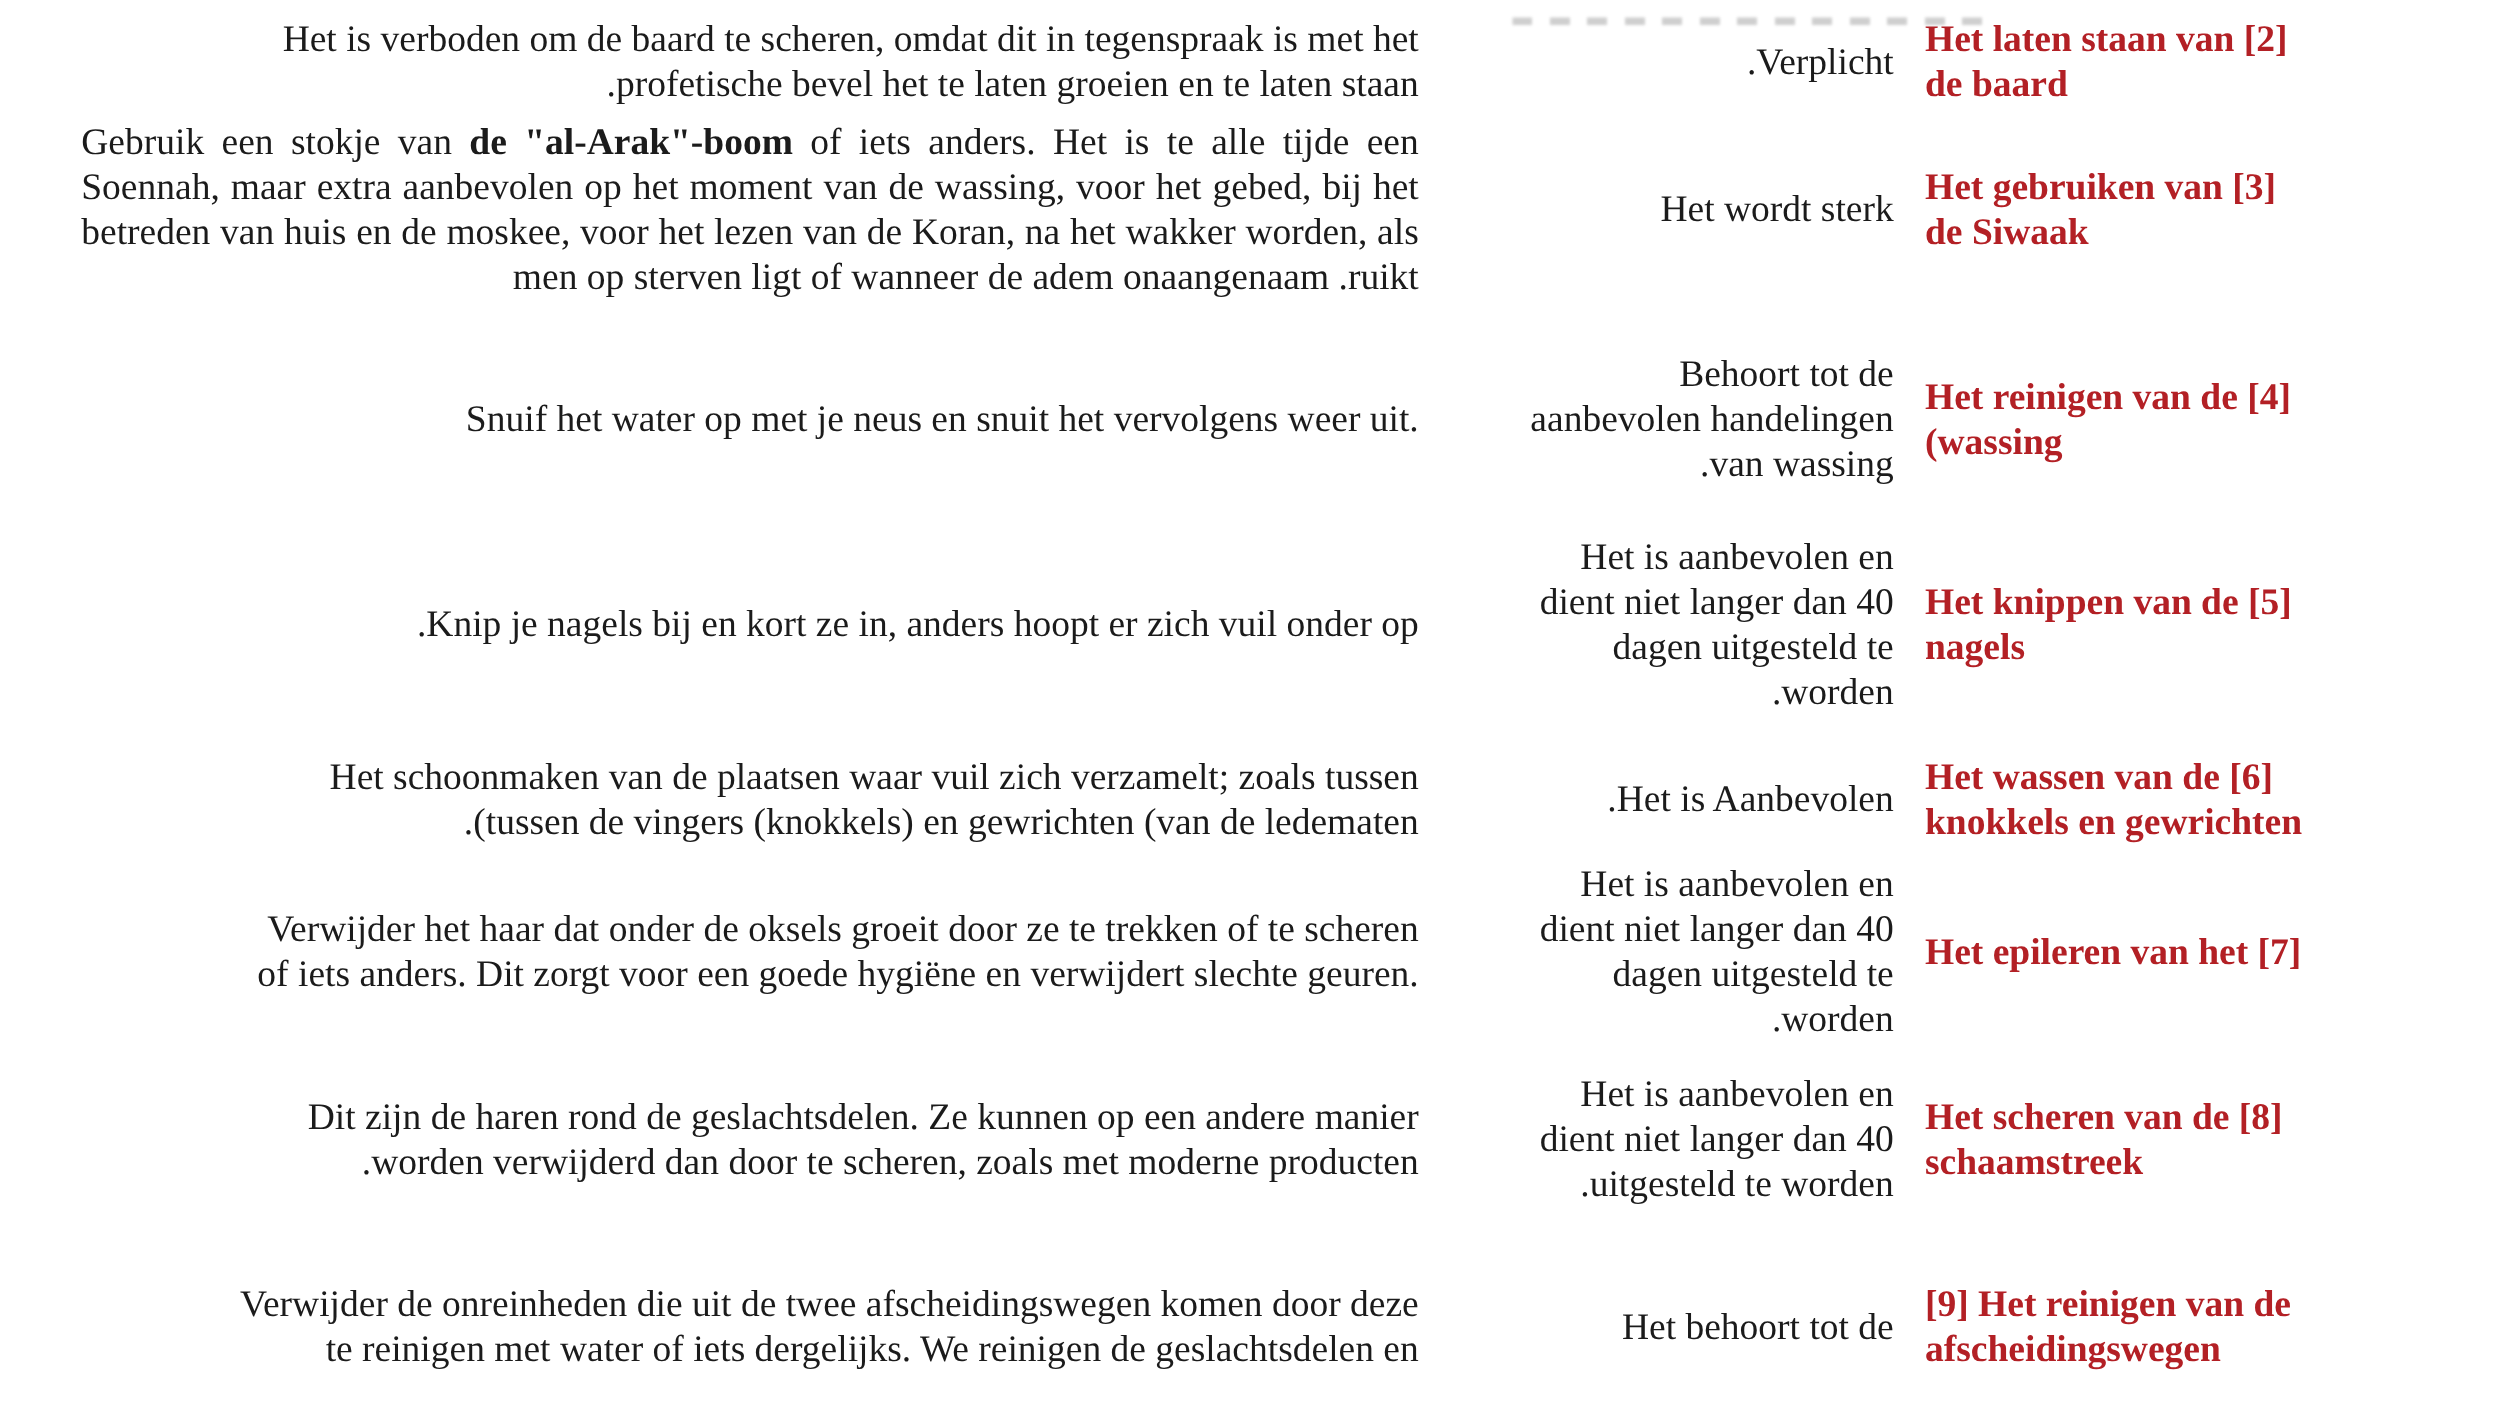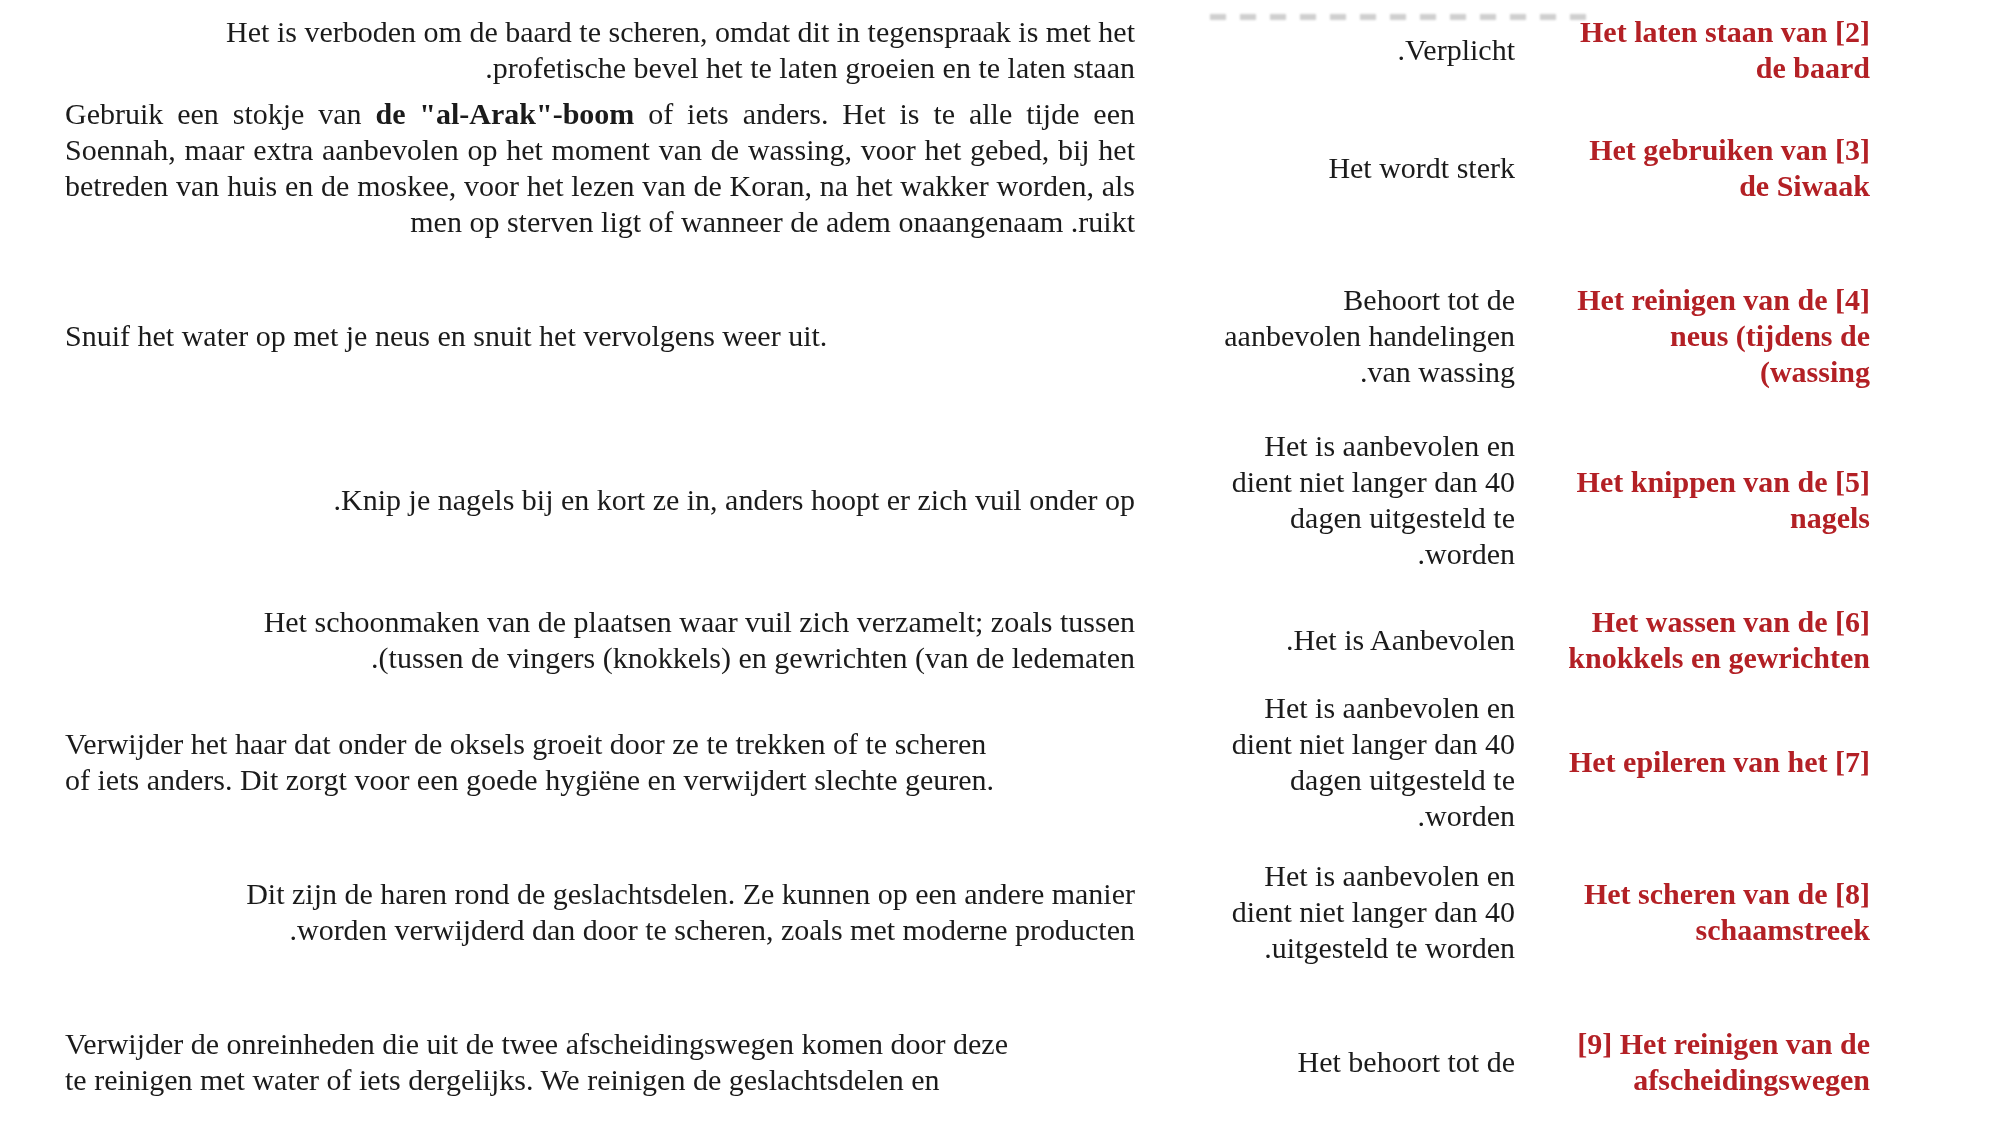--- a/index.html
+++ b/index.html
@@ -46,30 +46,30 @@
   .cell-mid {
     width: 365px;
     margin-left: 15px;
     flex: 0 0 auto;
     text-align: right;
   }
   .cell-right {
     width: 330px;
     margin-left: 25px;
     flex: 0 0 auto;
-    text-align: right;
+    text-align: left;
     color: var(--accent-red, #b32025);
     font-weight: bold;
   }
   .cell-right .line,
   .cell-mid .line {
     white-space: nowrap;
   }
   .L-right { text-align: right; }
-  .L-left  { text-align: left; }
+  .L-left  { text-align: right; }
   .L-just  {
     text-align: justify;
     text-align-last: right;
   }
   .row-2 { margin-top: 14px; }
   .row-3 { margin-top: 10px; }
   .row-4 { margin-top: 42px; }
   .row-5 { margin-top: 38px; }
   .row-6 { margin-top: 32px; font-family: Liberation Serif, serif; }
   .row-7 { margin-top: 14px; }
@@ -114,21 +114,20 @@
     <div class="cell-left L-left">
         <div class="line">Snuif het water op met je neus en snuit het vervolgens weer uit.</div>
       </div>
     <div class="cell-mid">
         <div class="line">Behoort tot de</div>
         <div class="line">aanbevolen handelingen</div>
         <div class="line">.van wassing</div>
       </div>
     <div class="cell-right">
         <div class="line">Het reinigen van de [4]</div>
-        <div class="line">neus (tijdens de</div>
         <div class="line">(wassing</div>
       </div>
   </div>
 
   <div class="row row-5">
     <div class="cell-left L-right">
         <div class="line">.Knip je nagels bij en kort ze in, anders hoopt er zich vuil onder op</div>
       </div>
     <div class="cell-mid">
         <div class="line">Het is aanbevolen en</div>

